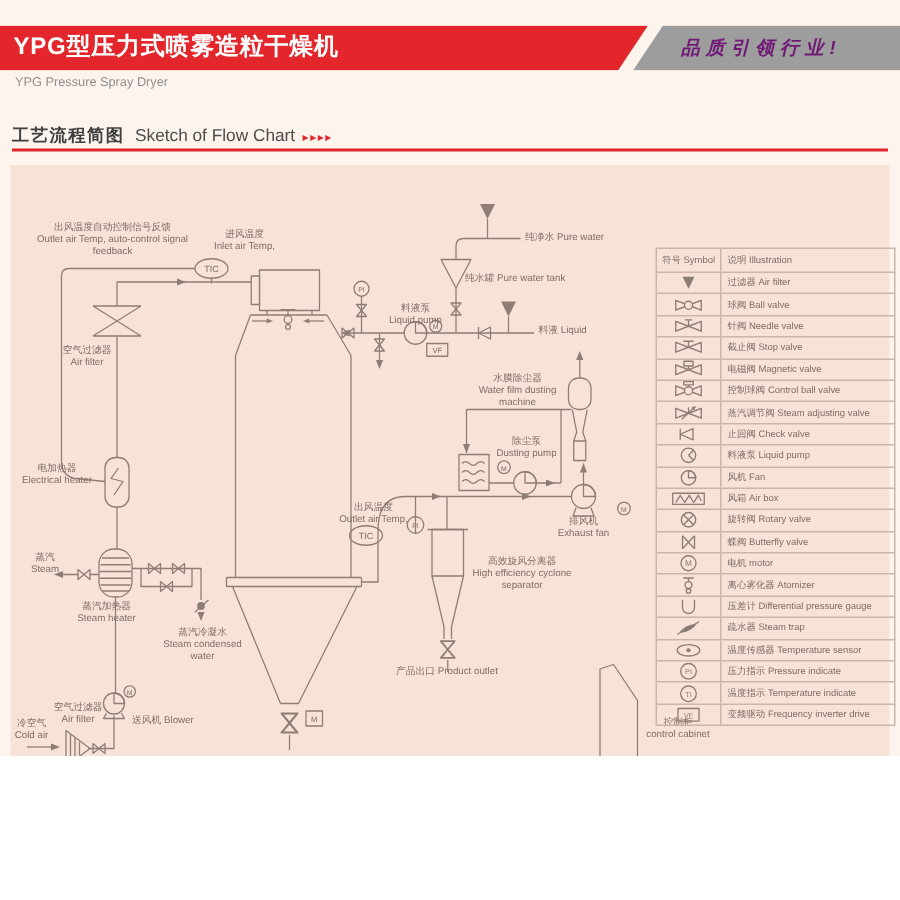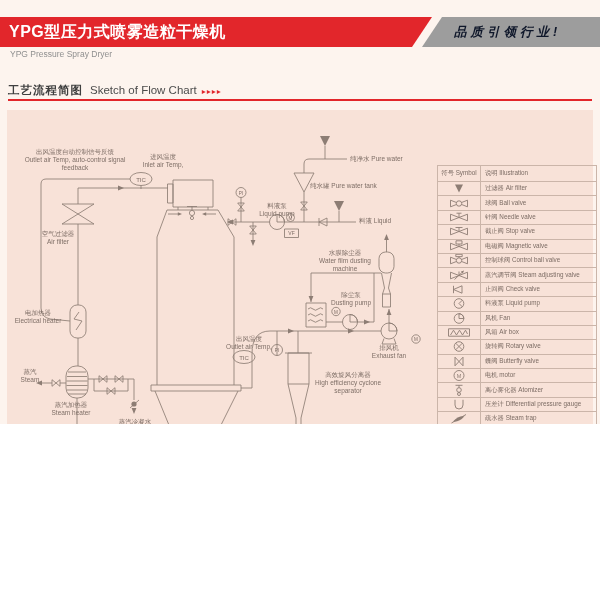--- a/index.html
+++ b/index.html
@@ -1,25 +1,25 @@
 <!DOCTYPE html>
 <html><head>
 <meta charset="utf-8">
 <style>
   html,body{margin:0;padding:0;background:#fff;}
   body{font-family:"Liberation Sans",sans-serif;}
-  .page{position:relative;width:600px;height:424px;overflow:hidden;background:#fdf4ee;}
+  .page{position:relative;width:600px;height:504px;overflow:hidden;background:#fdf4ee;}
   
   .banner{position:absolute;top:17px;left:0;width:600px;height:30px;}
   .banner-red{position:absolute;left:0;top:0;width:600px;height:30px;
     clip-path:polygon(0 0,432px 0,412px 100%,0 100%);}
   .banner-red span{display:block;color:#fff;font-weight:bold;font-size:16px;line-height:30px;padding-left:9px;letter-spacing:0.5px;}
   .banner-gray{position:absolute;left:408px;top:0;width:192px;height:30px;
     clip-path:polygon(34px 0,192px 0,192px 100%,14px 100%);}
-  .banner-gray span{display:block;color:#0f172a;font-weight:bold;font-style:italic;font-size:12.5px;line-height:30px;padding-left:46px;letter-spacing:4px;white-space:nowrap;}
+  .banner-gray span{display:block;color:#701a75;font-weight:bold;font-style:italic;font-size:12.5px;line-height:30px;padding-left:46px;letter-spacing:4px;white-space:nowrap;}
   .subtitle{position:absolute;top:49px;left:10px;font-size:8.5px;color:#8f8f8f;text-align:center;}
   .section-title{position:absolute;top:83px;left:8px;font-size:11.5px;color:#3f3f3f;white-space:nowrap;}
   .section-title .zh{font-weight:bold;letter-spacing:1px;}
   .section-title .en{margin-left:7px;color:#4c4c4c;}
   .section-title .arrows{margin-left:5px;font-size:8px;letter-spacing:1px;}
   .red-rule{position:absolute;top:99px;left:8px;width:584px;height:1.6px;}
   
   .panel{position:absolute;top:110px;left:7px;width:586px;height:468px;background:#f8e2d8;}
   
   svg.diagram{position:absolute;top:0;left:0;width:600px;height:600px;}

